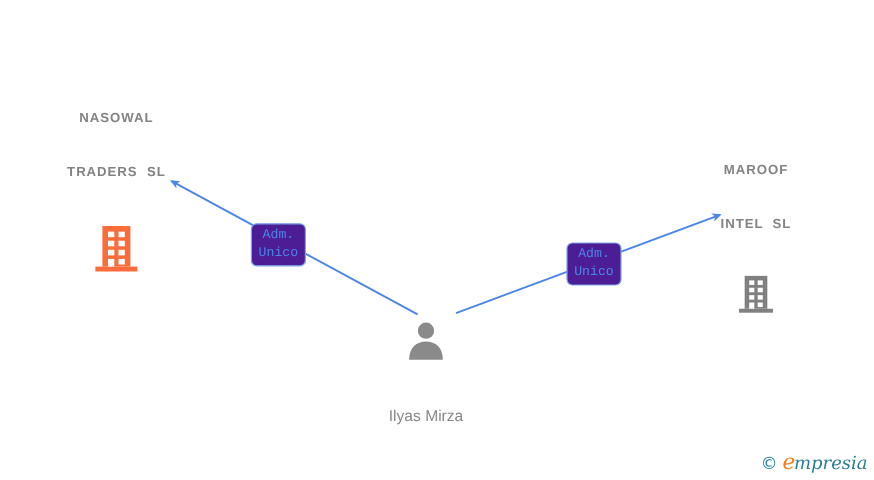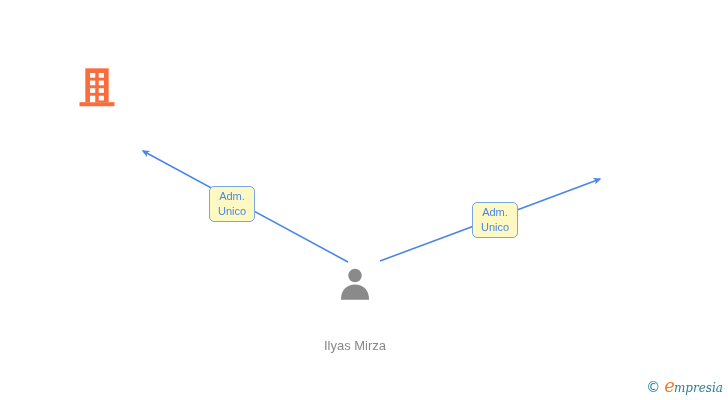--- a/index.html
+++ b/index.html
@@ -34,29 +34,30 @@
     line-height: 16px;
     color: #888888;
     white-space: pre-wrap;
   }
   .icon-holder { display: inline-block; }
   .edge-label {
     position: absolute;
     z-index: 3;
     width: 44px;
     height: 32px;
-    background: #fef9c3;
+    background: #4c1d95;
     border: 1.5px solid #7aa5e8;
     border-radius: 5px;
     color: #4a86e8;
     font-size: 11px;
     line-height: 15px;
     text-align: center;
     padding-top: 2px;
     box-sizing: content-box;
+    font-family: Liberation Mono, monospace;
   }
   #watermark {
     position: absolute;
     right: 5px;
     bottom: 4px;
     z-index: 4;
     display: flex;
     align-items: baseline;
     gap: 4px;
     cursor: pointer;
@@ -68,61 +69,89 @@
   }
   .wm-e {
     color: #f08021;
     font-size: 18px;
     font-style: italic;
     font-family: "DejaVu Serif", serif;
     margin-right: -1px;
   }
   .wm-rest {
     color: #2b7d92;
-    font-size: 12px;
+    font-size: 15px;
     font-style: italic;
     font-family: "DejaVu Serif", serif;
   }
 </style>
 </head>
 <body>
 
 <div id="canvas">
 
   <svg id="edges-layer" width="728" height="400" viewBox="0 0 728 400">
     <defs>
       <marker id="arrow" markerWidth="9" markerHeight="8" refX="6.5" refY="3.5" orient="auto" markerUnits="userSpaceOnUse">
         <path d="M0,0 L8,3.5 L0,7 L2.2,3.5 Z" fill="#4a86e8"></path>
       </marker>
     </defs>
     <line x1="348" y1="262" x2="143" y2="151" stroke="#4a86e8" stroke-width="1.6" marker-end="url(#arrow)"></line>
     <line x1="380" y1="261" x2="600" y2="179" stroke="#4a86e8" stroke-width="1.6" marker-end="url(#arrow)"></line>
   </svg>
 
   <div class="node" style="left:7px; top:62px; width:180px;">
+    <div class="company-label">
+      <div>NASOWAL</div>
+      <div>TRADERS  SL</div>
+    </div>
     <span class="icon-holder" style="margin-top:4px;">
       <svg width="42" height="42" viewBox="0 0 36 36">
         <g fill="#fb6c3c">
           <rect x="8" y="2" width="20" height="29"></rect>
           <rect x="3" y="31" width="30" height="3.5"></rect>
         </g>
         <g fill="#ffffff">
           <rect x="12" y="6" width="4.5" height="4"></rect>
           <rect x="19.5" y="6" width="4.5" height="4"></rect>
           <rect x="12" y="12.5" width="4.5" height="4"></rect>
           <rect x="19.5" y="12.5" width="4.5" height="4"></rect>
           <rect x="12" y="19" width="4.5" height="4"></rect>
           <rect x="19.5" y="19" width="4.5" height="4"></rect>
           <rect x="12" y="25.5" width="4.5" height="5.5"></rect>
           <rect x="19.5" y="25.5" width="4.5" height="4"></rect>
         </g>
       </svg>
     </span>
   </div>
 
+  <div class="node" style="left:540px; top:105px; width:180px;">
+    <div class="company-label">
+      <div>MAROOF</div>
+      <div>INTEL  SL</div>
+    </div>
+    <span class="icon-holder" style="margin-top:3px;">
+      <svg width="34" height="34" viewBox="0 0 36 36">
+        <g fill="#808080">
+          <rect x="8" y="2" width="20" height="29"></rect>
+          <rect x="3" y="31" width="30" height="3.5"></rect>
+        </g>
+        <g fill="#ffffff">
+          <rect x="12" y="6" width="4.5" height="4"></rect>
+          <rect x="19.5" y="6" width="4.5" height="4"></rect>
+          <rect x="12" y="12.5" width="4.5" height="4"></rect>
+          <rect x="19.5" y="12.5" width="4.5" height="4"></rect>
+          <rect x="12" y="19" width="4.5" height="4"></rect>
+          <rect x="19.5" y="19" width="4.5" height="4"></rect>
+          <rect x="12" y="25.5" width="4.5" height="5.5"></rect>
+          <rect x="19.5" y="25.5" width="4.5" height="4"></rect>
+        </g>
+      </svg>
+    </span>
+  </div>
 
   <div class="node" style="left:265px; top:266px; width:180px;">
     <span class="icon-holder">
       <svg width="36" height="36" viewBox="0 0 32 32">
         <g fill="#8a8a8a">
           <circle cx="16" cy="8.5" r="6"></circle>
           <path d="M3.5,30 C3.5,21 9,16.5 16,16.5 C23,16.5 28.5,21 28.5,30 Z"></path>
         </g>
       </svg>
     </span>

